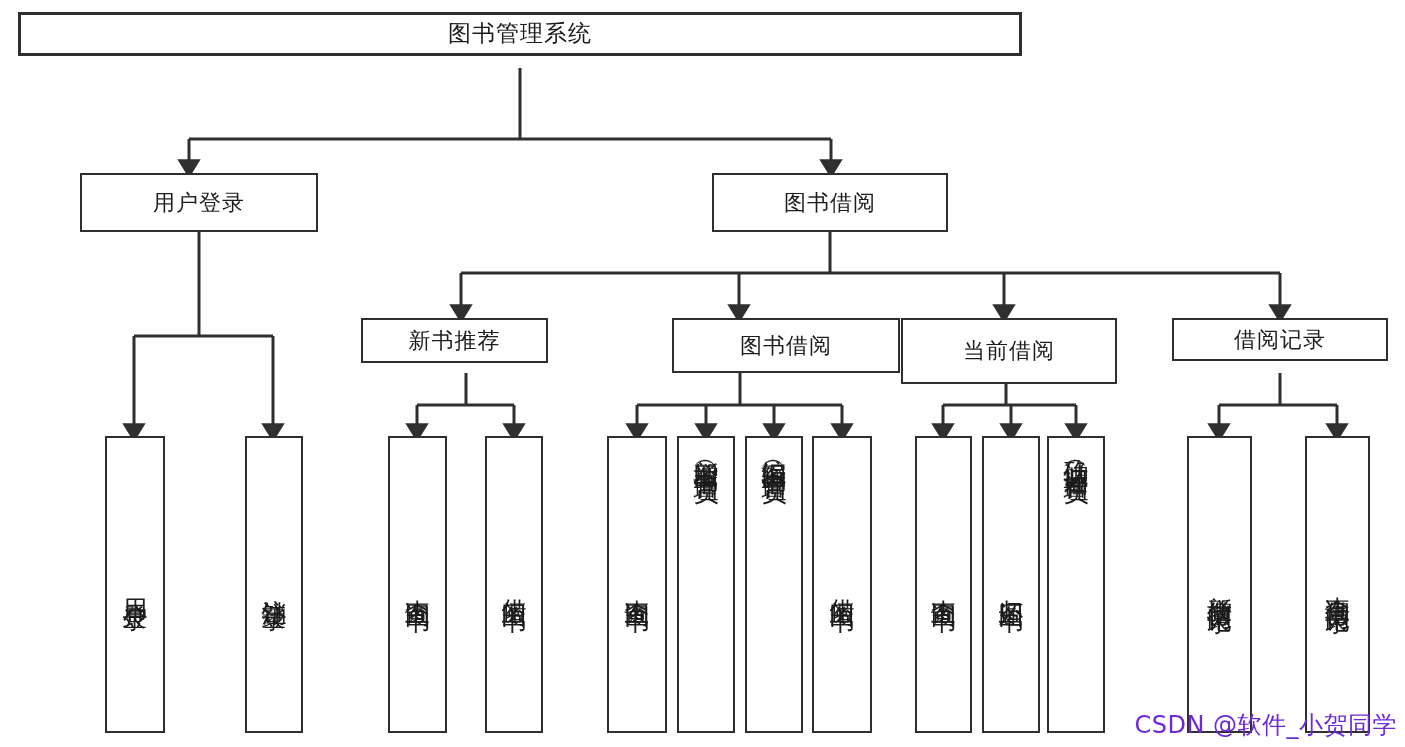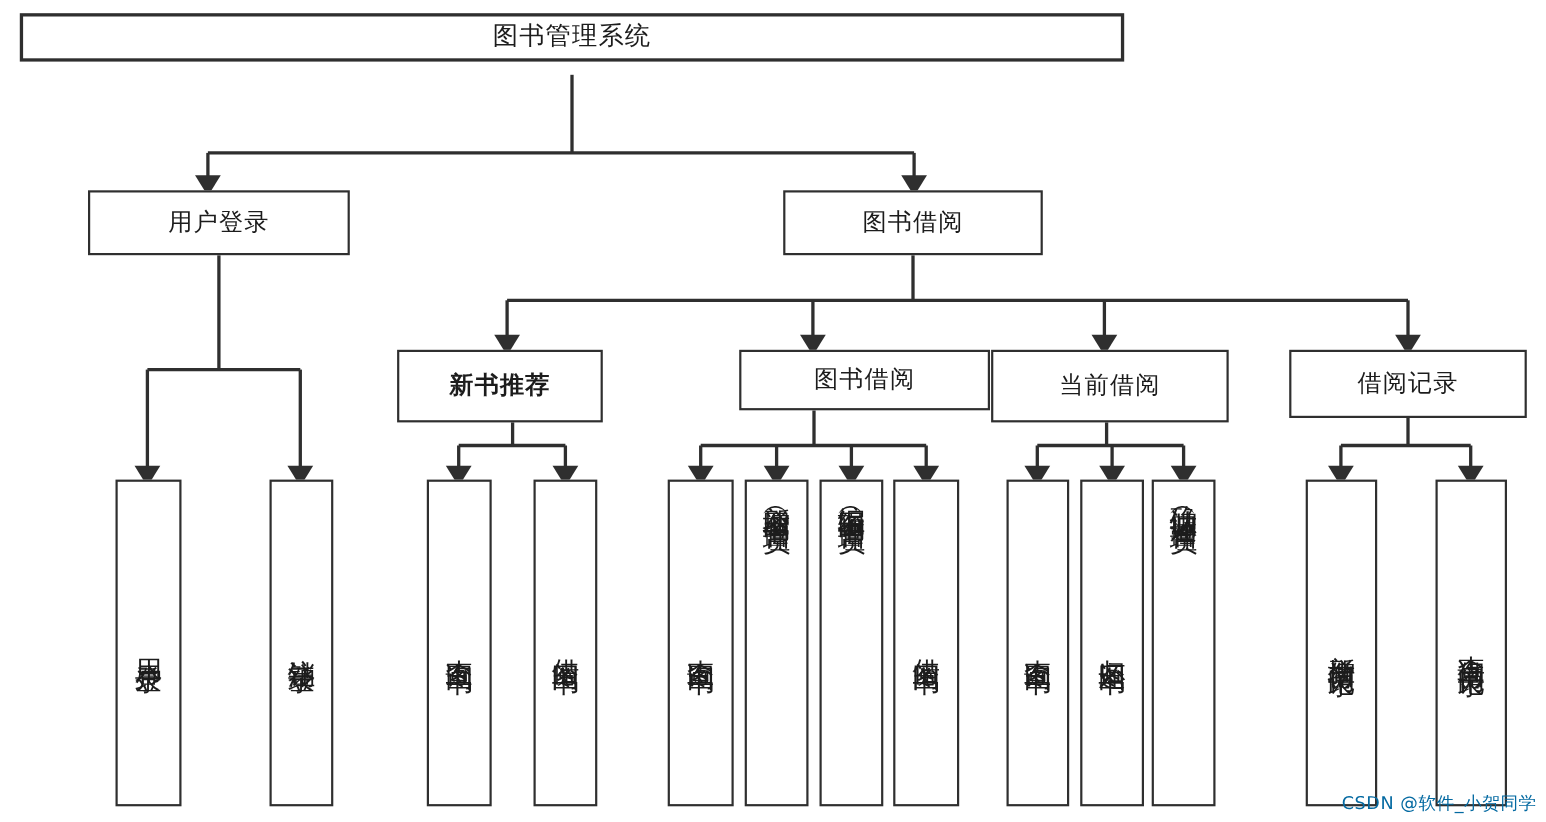--- a/index.html
+++ b/index.html
@@ -58,22 +58,22 @@
     white-space: nowrap;
   }
   .node.leaf.centered {
     align-items: center;
     padding-top: 0;
   }
   .watermark {
     position: absolute;
     right: 8px;
     bottom: 6px;
-    font-size: 16px;
-    color: #0369a1;
+    font-size: 24px;
+    color: #6d28d9;
     letter-spacing: 0.5px;
     white-space: nowrap;
     pointer-events: none;
   }
 </style>
 </head>
 <body>
 
 <div id="canvas">
 
@@ -131,30 +131,30 @@
     <span class="node-label">图书管理系统</span>
   </div>
 
   <div class="node level1" style="left:80px; top:173px; width:238px; height:59px;">
     <span class="node-label">用户登录</span>
   </div>
   <div class="node level1" style="left:712px; top:173px; width:236px; height:59px;">
     <span class="node-label">图书借阅</span>
   </div>
 
-  <div class="node level2" style="left:361px; top:318px; width:187px; height:66px;font-weight:bold;">
+  <div class="node level2" style="left:361px; top:318px; width:187px; height:45px;">
     <span class="node-label">新书推荐</span>
   </div>
   <div class="node level2" style="left:632px; top:318px; width:228px; height:55px;margin-left:40px;">
     <span class="node-label">图书借阅</span>
   </div>
   <div class="node level2" style="left:901px; top:318px; width:216px; height:66px;">
     <span class="node-label">当前借阅</span>
   </div>
-  <div class="node level2" style="left:1172px; top:318px; width:216px; height:62px;">
+  <div class="node level2" style="left:1172px; top:318px; width:216px; height:43px;">
     <span class="node-label">借阅记录</span>
   </div>
 
   <div class="node leaf centered" style="left:105px; top:436px; width:60px; height:297px;">
     <span class="node-label">用户登录</span>
   </div>
   <div class="node leaf centered" style="left:245px; top:436px; width:58px; height:297px;">
     <span class="node-label">注销登录</span>
   </div>
   <div class="node leaf centered" style="left:388px; top:436px; width:59px; height:297px;">

